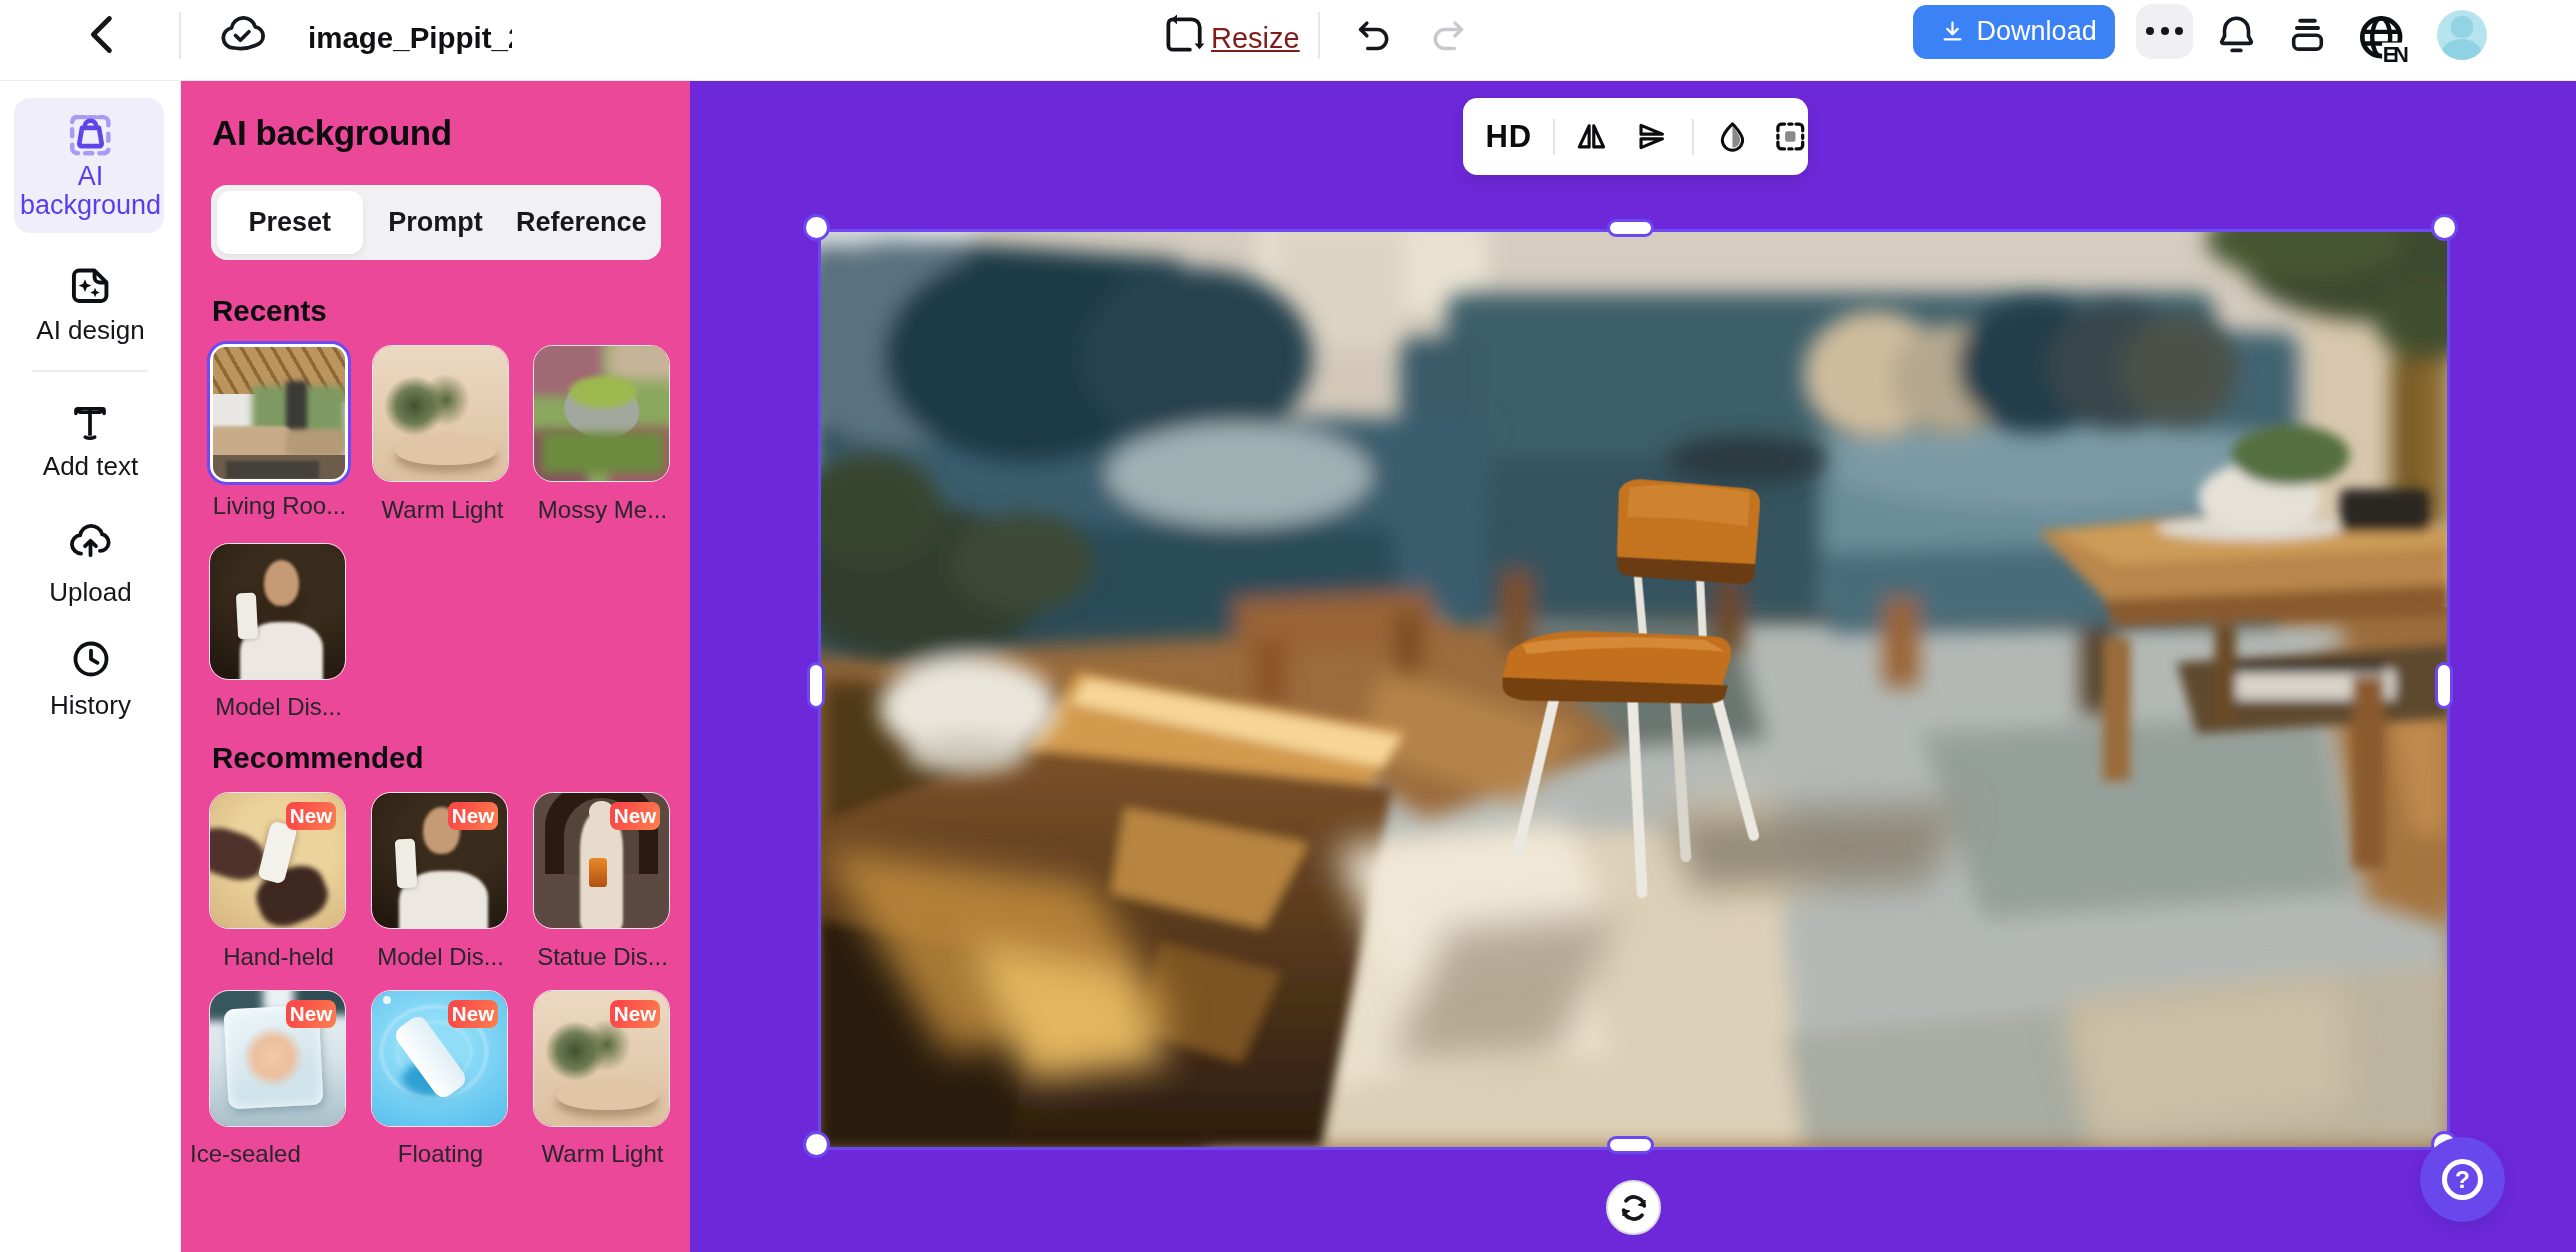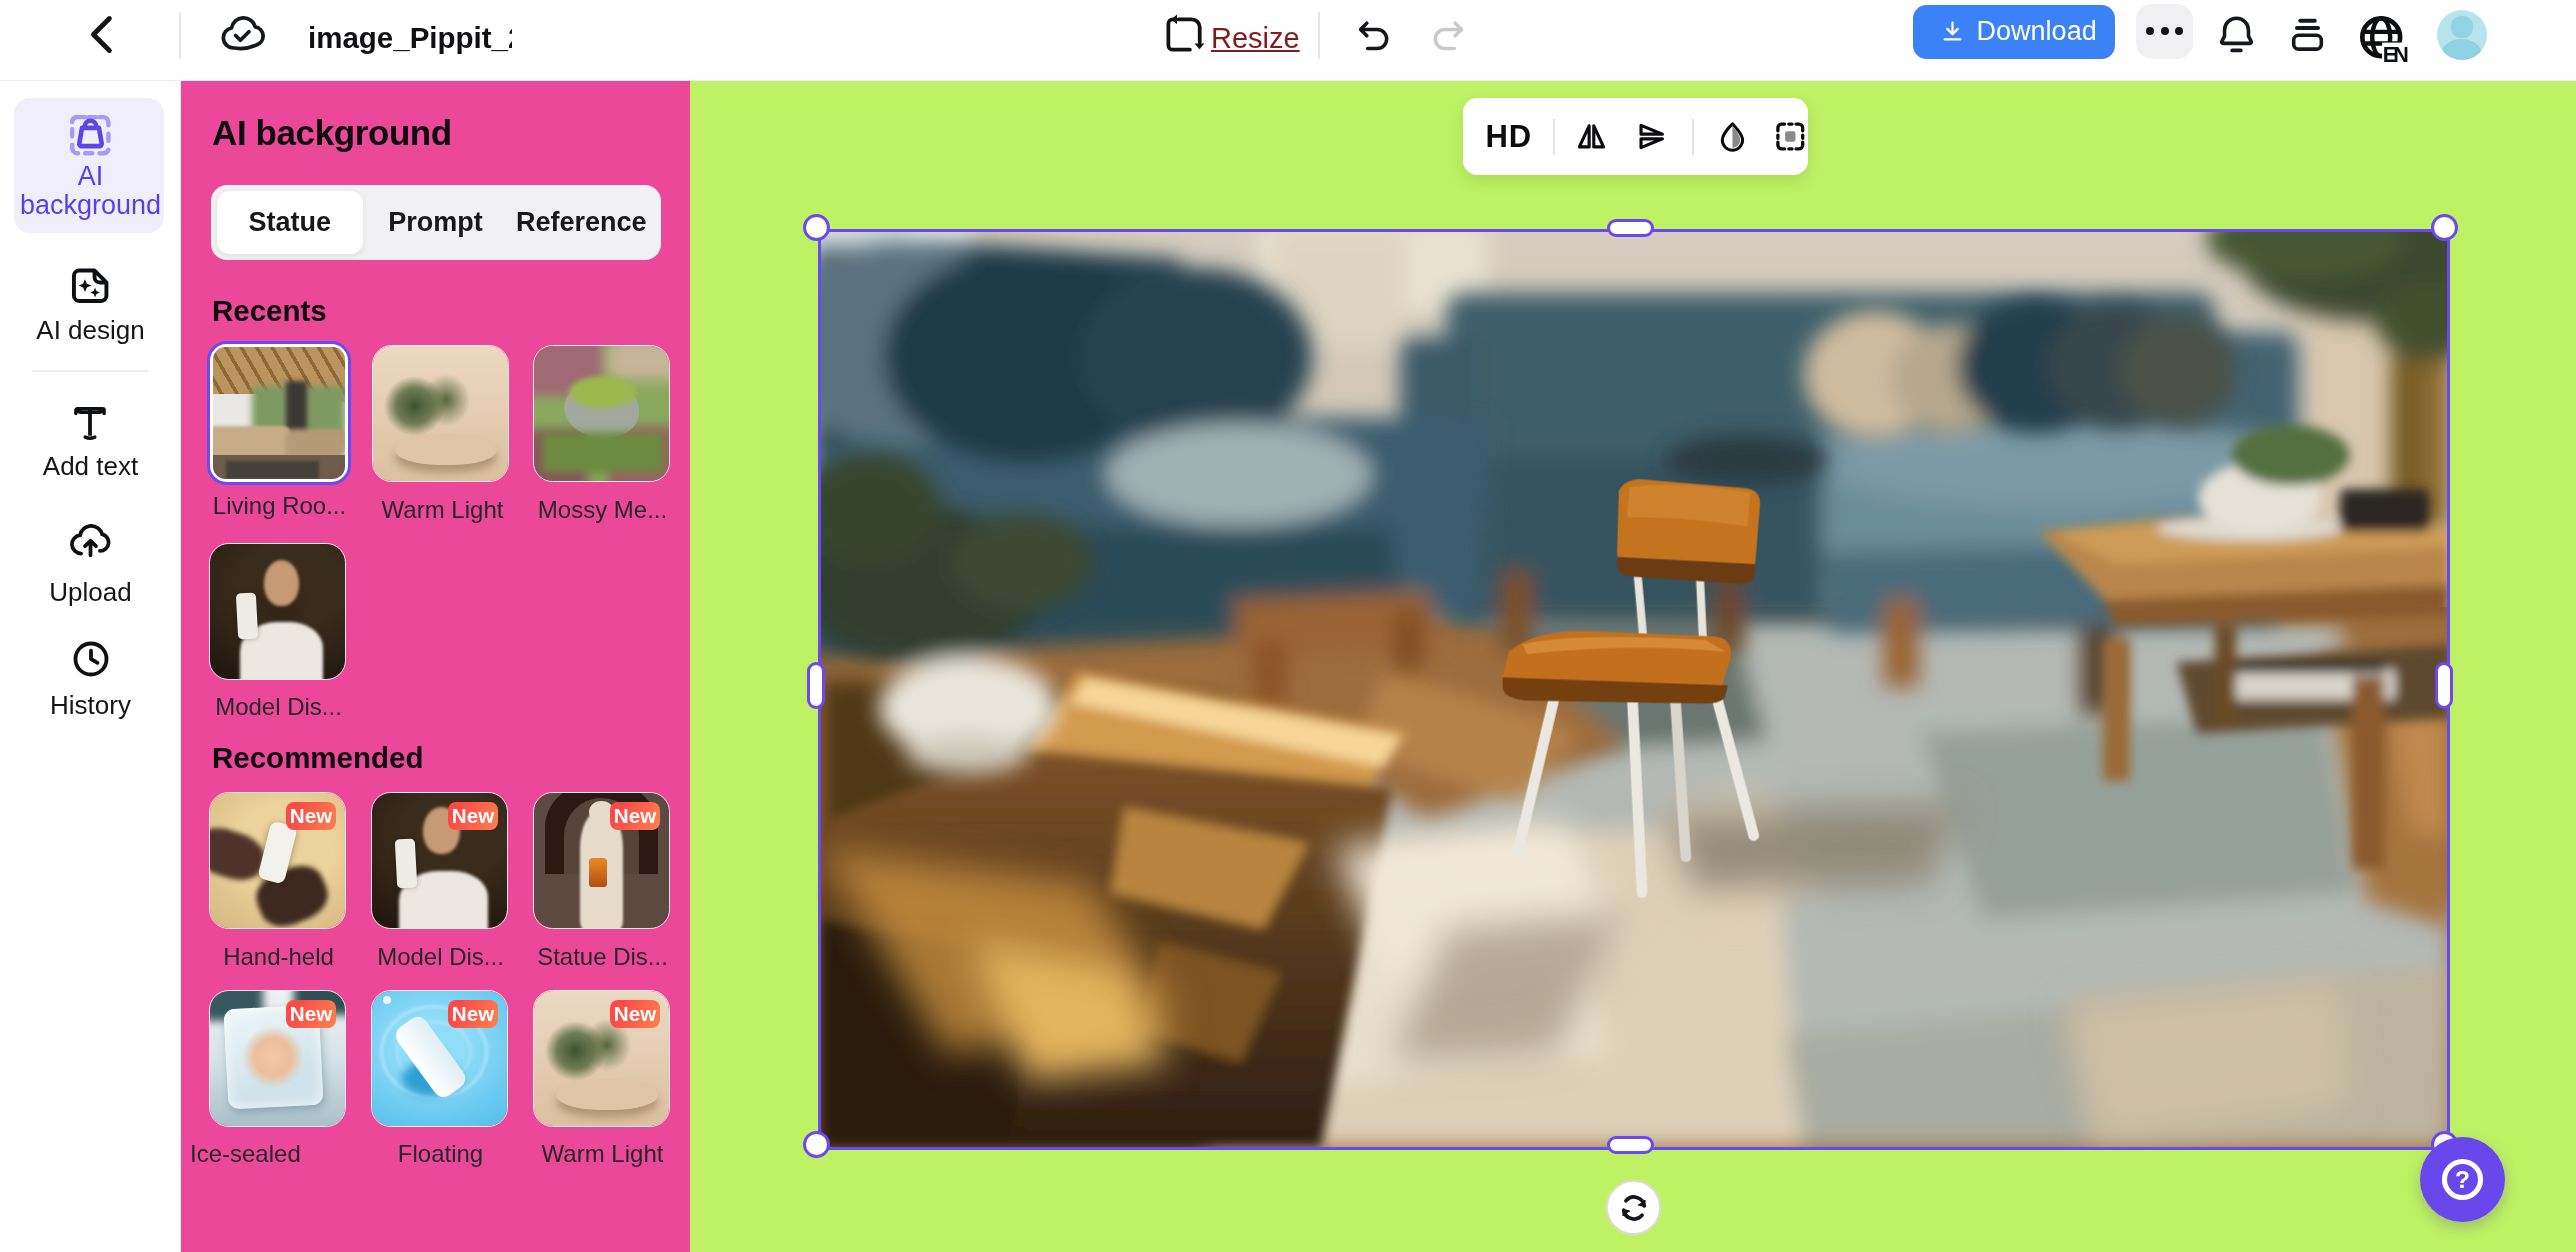--- a/index.html
+++ b/index.html
@@ -2,21 +2,21 @@
 <html style="font-size:14.3px"><head>
 <meta charset="utf-8">
 <style>
   * { margin:0; padding:0; box-sizing:border-box; }
   html,body { width:2576px; height:1252px; overflow:hidden; }
   body { font-family:"Liberation Sans", sans-serif; background:#fff; position:relative; }
   .abs { position:absolute; }
 
   
   #header { position:absolute; left:0; top:0; width:2576px; height:81px; background:#fff; border-bottom:1.8px solid #ebebed; z-index:30; }
-  #canvas { position:absolute; left:690px; top:81px; width:1886px; height:1172px; background:#bef264; }
+  #canvas { position:absolute; left:690px; top:81px; width:1886px; height:1172px; background:#6d28d9; }
   #rail { position:absolute; left:0; top:81px; width:181px; height:1172px; background:#fff; border-right:1.8px solid #efeff1; z-index:20; }
   #panel { position:absolute; left:181px; top:81px; width:509px; height:1172px; background:#ec4899; z-index:20; }
 
   .railitem { position:absolute; left:0; width:181px; text-align:center; color:#15151a; }
   .raillabel { font-size:26px; font-weight:500; color:#15151a; }
 
   #bgtile { position:absolute; left:14.3px; top:17px; width:150px; height:135px; background:#f0eefb; border-radius:16px; }
 
   
   h1.pttl { position:absolute; left:31px; top:32px; font-size:35px; font-weight:700; color:#0d0d10; letter-spacing:-0.4px; }
@@ -345,21 +345,21 @@
     <div class="railitem raillabel" style="top:496px;">Upload</div>
     <svg class="abs" style="left:72px;top:559px;" width="38" height="38" viewBox="0 0 24 24">
       <circle cx="12" cy="12" r="9.8" fill="none" stroke="#0d0f14" stroke-width="2.4"></circle>
       <path d="M12 6.8 V12 l4.1 2.4" fill="none" stroke="#0d0f14" stroke-width="2.4" stroke-linecap="round" stroke-linejoin="round"></path>
     </svg>
     <div class="railitem raillabel" style="top:609px;">History</div>
   </div>
   <div id="panel">
     <h1 class="pttl">AI background</h1>
     <div id="tabs">
-      <div class="tab on">Statue</div>
+      <div class="tab on">Preset</div>
       <div class="tab">Prompt</div>
       <div class="tab">Reference</div>
     </div>
     <div class="sechead" style="top:213px;">Recents</div>
     <div class="sechead" style="top:660px;">Recommended</div>
 
     <div class="thumb sel" style="left:26px;top:260px;width:144px;height:144px;">
       <div class="tin" style="background:#ddd8cc;">
         <div class="abs" style="left:0;top:0;width:100%;height:42%;background:repeating-linear-gradient(60deg,#bc945e 0 9.8px,#8f6838 9.8px 13.4px);"></div>
         <div class="abs" style="left:0;top:36%;width:34%;height:40%;background:#e9e7e3;"></div>

